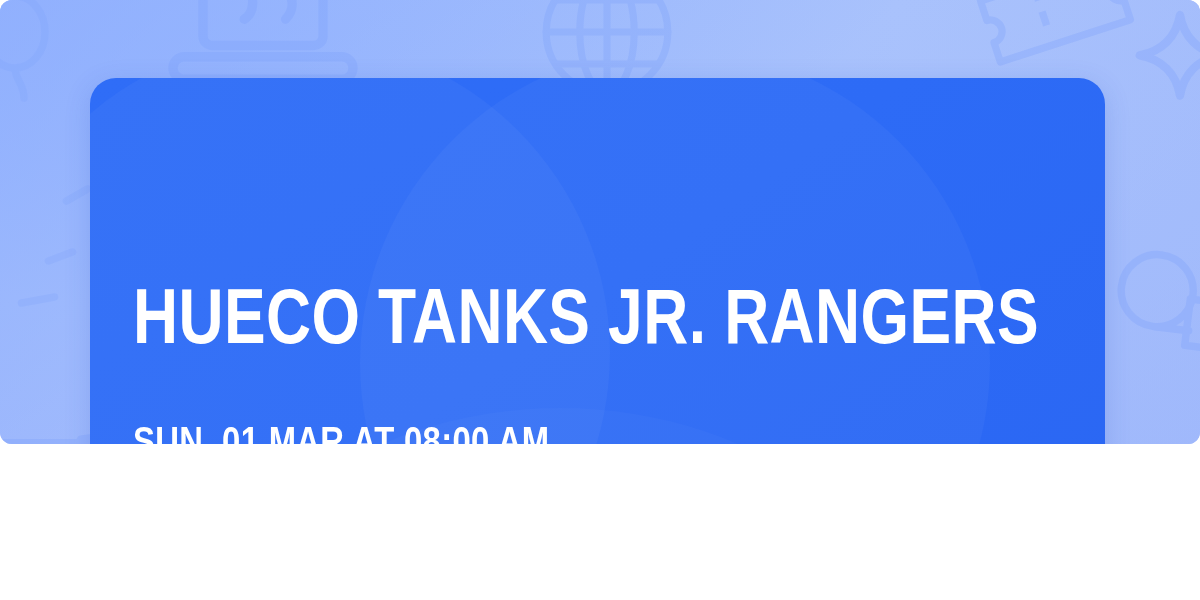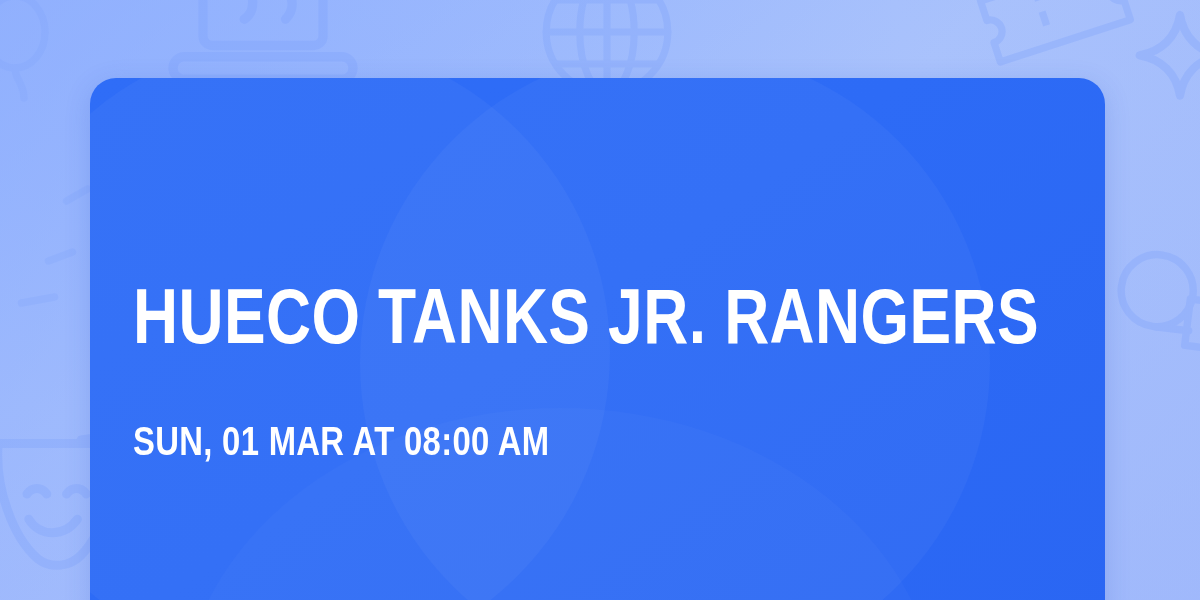--- a/index.html
+++ b/index.html
@@ -9,23 +9,24 @@
   body {
     width: 1200px;
     height: 600px;
     overflow: hidden;
     font-family: "Liberation Sans", sans-serif;
   }
 
   #stage {
     position: relative;
     width: 1200px;
-    height: 600px;
+    height: 444px;
     overflow: hidden;
     background: #a8c0fc;
+    border-radius: 12px;
   }
 
   
   #backdrop {
     position: absolute;
     inset: 0;
     background:
       radial-gradient(120% 120% at 18% 12%, #9fbcfd 0%, #a9c2fc 48%, #a5bcfb 100%);
   }
   #backdrop-overlay {

